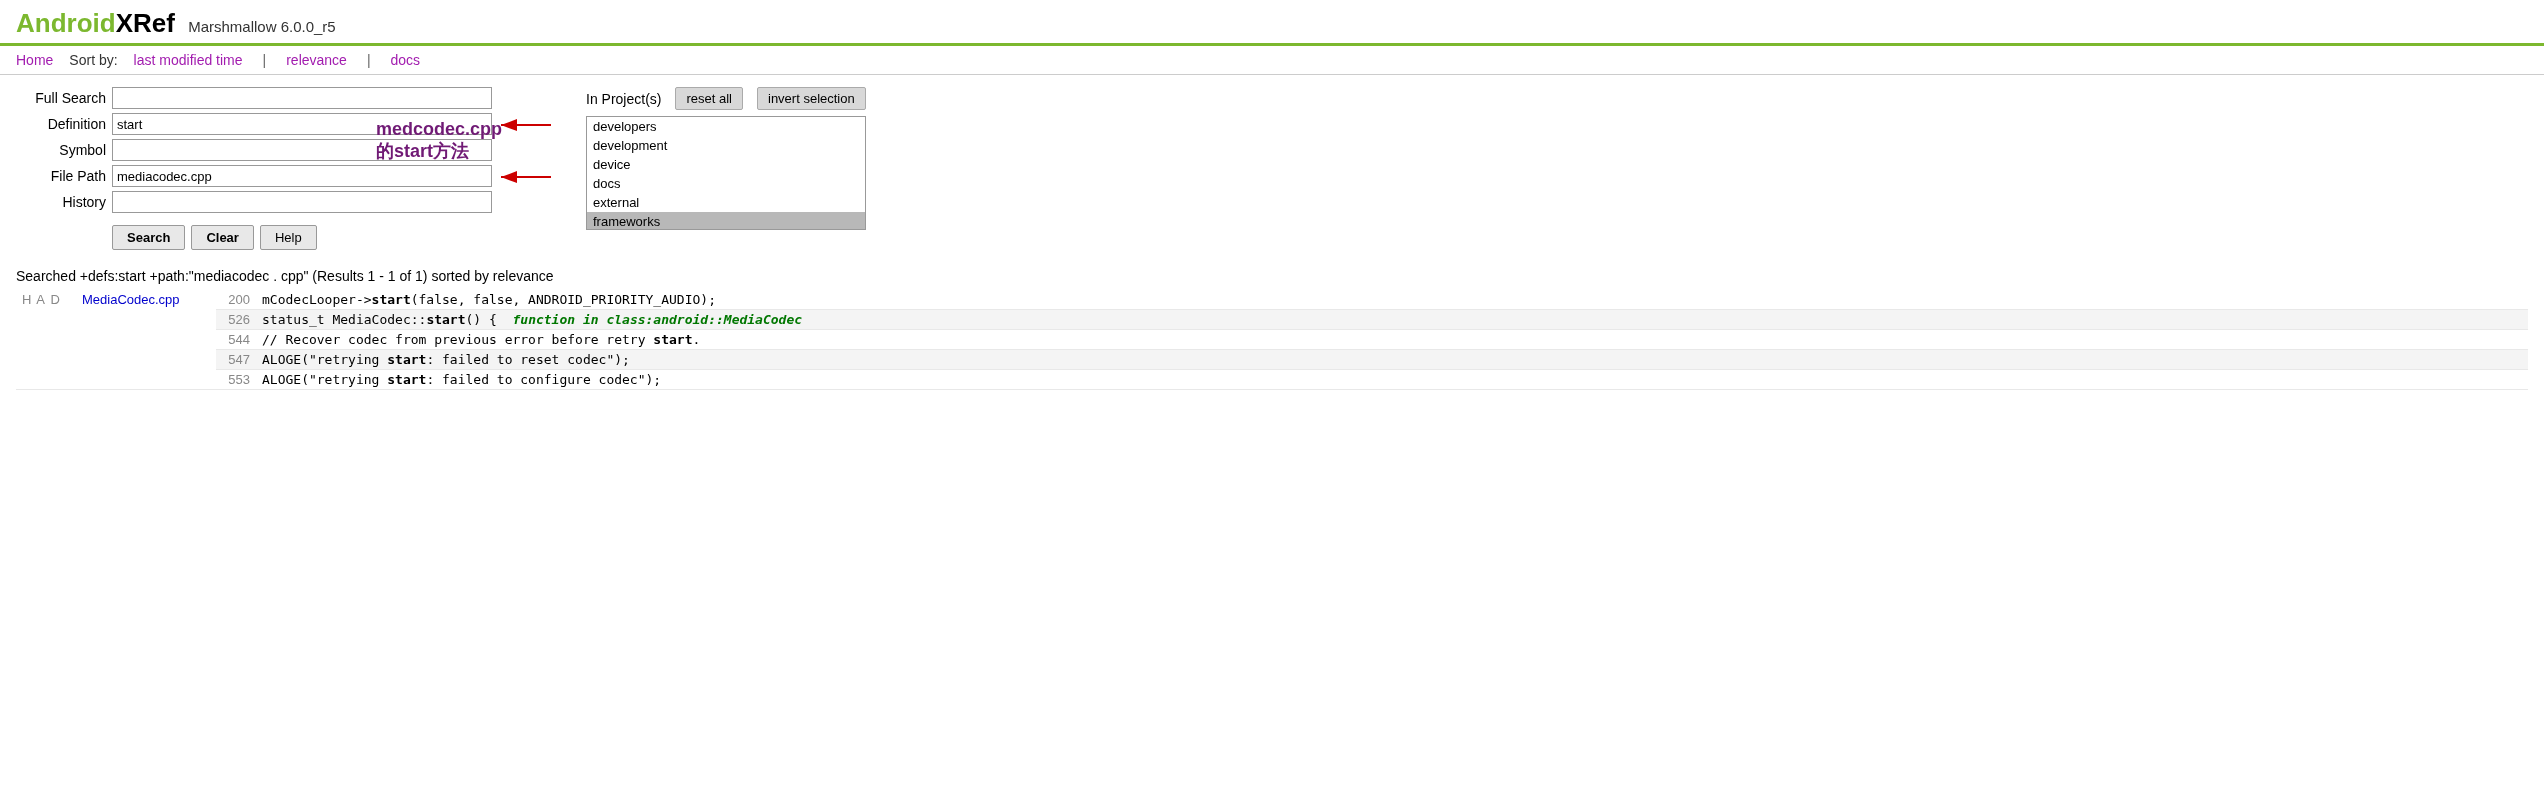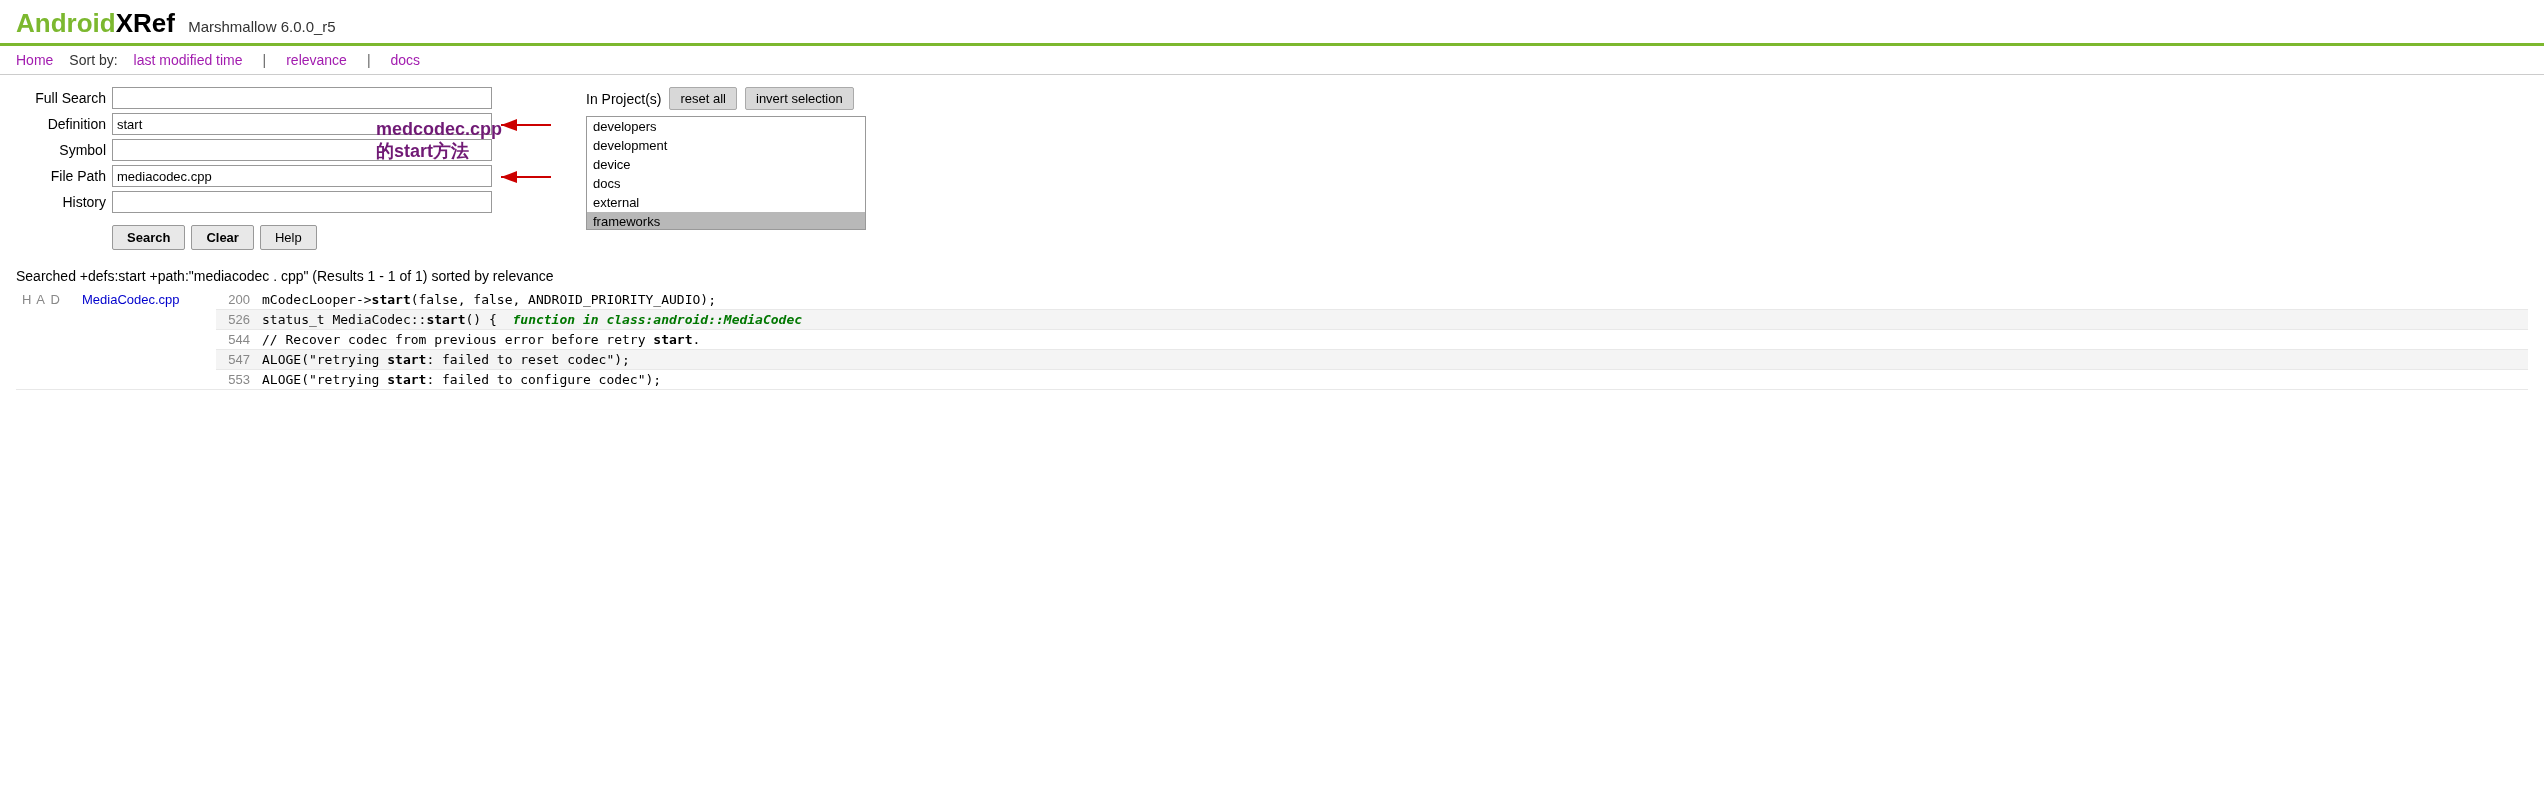--- a/index.html
+++ b/index.html
@@ -21,21 +21,21 @@
     #search-section { display: flex; padding: 12px 16px 8px 16px; gap: 40px; }
     #search-form { display: flex; flex-direction: column; gap: 4px; min-width: 500px; }
     .form-row { display: flex; align-items: center; gap: 6px; }
     .form-label { text-align: right; min-width: 90px; font-size: 14px; }
     .form-input { width: 380px; height: 22px; border: 1px solid #999; padding: 2px 4px; font-size: 13px; }
     .form-buttons { margin-top: 8px; margin-left: 96px; display: flex; gap: 6px; }
     .btn { padding: 4px 14px; font-size: 13px; border: 1px solid #999; background: #e8e8e8; cursor: pointer; font-weight: bold; border-radius: 2px; }
 
     
     #project-section { display: flex; flex-direction: column; gap: 6px; }
-    .project-header { display: flex; align-items: center; gap: 8px; }
+    .project-header { display: flex; align-items: center; gap: 14px; }
     .project-label { font-size: 14px; }
     .project-btn { padding: 3px 10px; font-size: 13px; border: 1px solid #aaa; background: #d8d8d8; cursor: pointer; border-radius: 2px; }
     .project-list { width: 280px; height: 114px; border: 1px solid #999; overflow-y: scroll; background: #fff; }
     .project-list-item { padding: 2px 6px; font-size: 13px; cursor: pointer; }
     .project-list-item.selected { background: #b8b8b8; }
 
     
     #results-info { padding: 10px 16px 6px 16px; font-size: 14px; }
 
     

